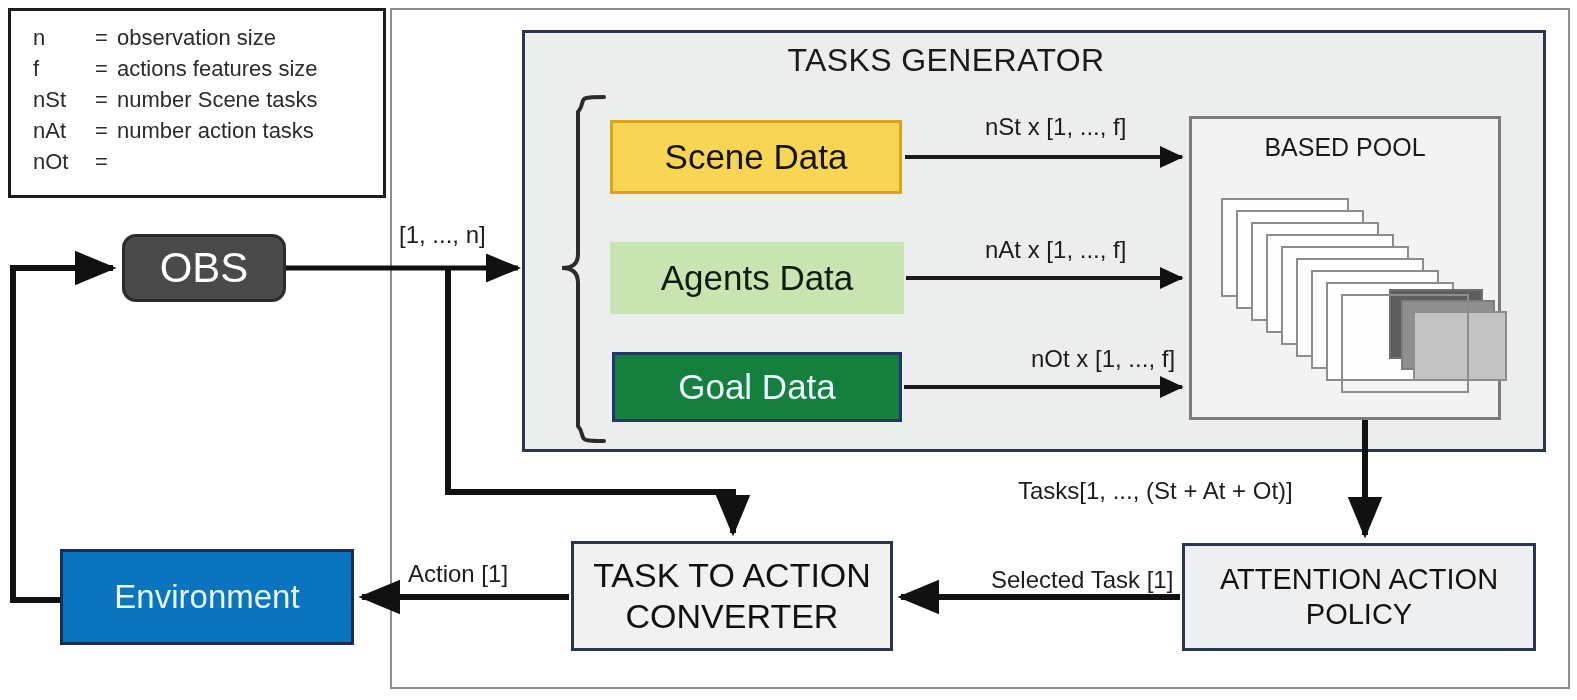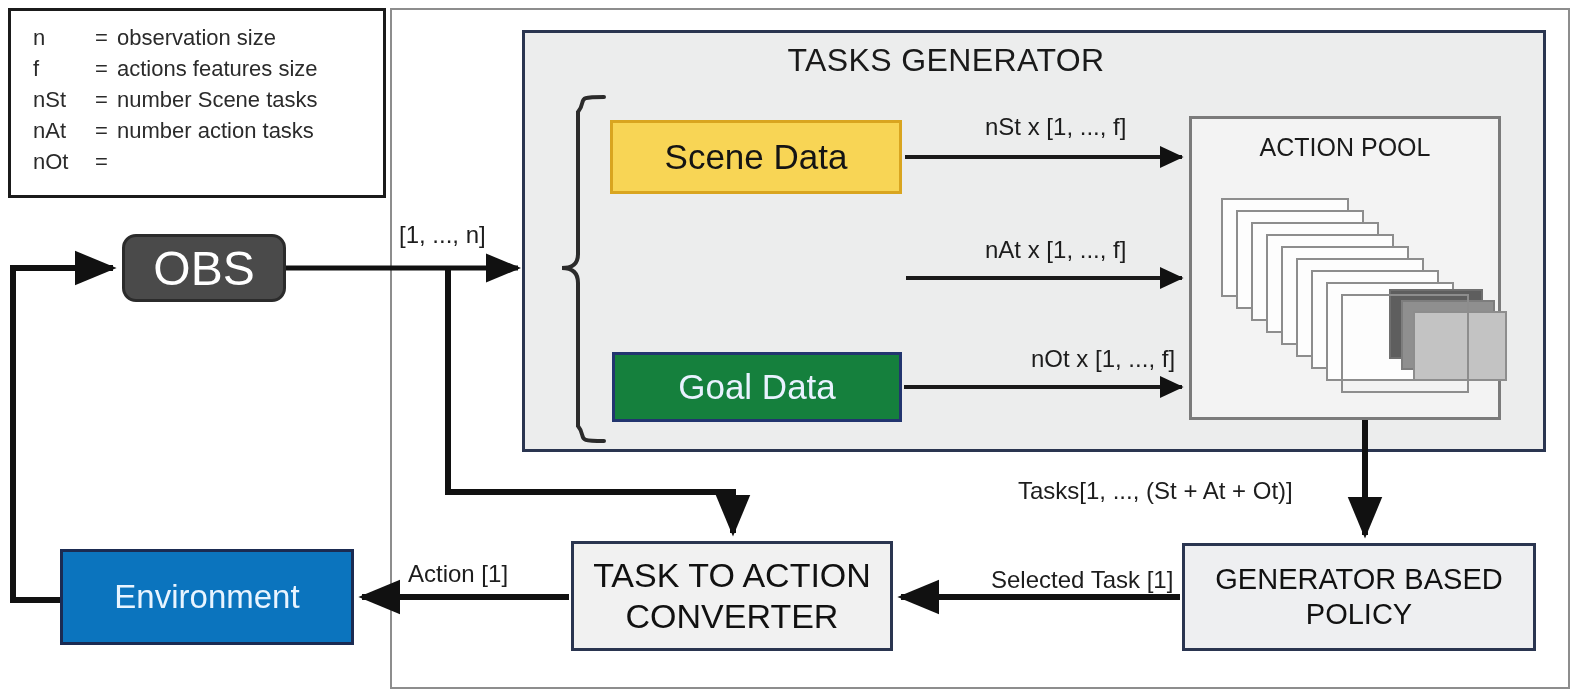--- a/index.html
+++ b/index.html
@@ -27,21 +27,21 @@
   .scene{left:610px;top:120px;width:292px;height:74px;background:#F8D555;border:3px solid #D9A520;color:#141414;}
   .agents{left:610px;top:242px;width:294px;height:72px;background:#C9E4B1;border:3px solid #C9E4B1;color:#101c10;}
   .goal{left:612px;top:352px;width:290px;height:70px;background:#15803d;border:3px solid #22356f;color:#e9f2ff;}
 
   
   .poolbox{left:1189px;top:116px;width:312px;height:304px;border:3px solid #7b7b7b;background:#f3f3f3;}
   .pooltitle{left:1189px;top:133px;width:312px;text-align:center;font-size:25px;color:#1a1a1a;}
 
   
   .obs{left:122px;top:234px;width:164px;height:68px;background:#4a4a4a;border:3px solid #2b2b2b;border-radius:14px;
-       display:flex;align-items:center;justify-content:center;color:#ffffff;font-size:48px;}
+       display:flex;align-items:center;justify-content:center;color:#ffffff;font-size:42px;}
   .envbox{left:60px;top:549px;width:294px;height:96px;background:#0B74BE;border:3px solid #1b2b52;
        display:flex;align-items:center;justify-content:center;color:#e8f4ff;font-size:33px;}
   .ttac{left:571px;top:541px;width:322px;height:110px;background:#f1f1f1;border:3px solid #2a3550;
        display:flex;align-items:center;justify-content:center;text-align:center;color:#111;font-size:34px;line-height:1.22;}
   .abp{left:1182px;top:543px;width:354px;height:108px;background:#eeeff1;border:3px solid #2a3550;
        display:flex;align-items:center;justify-content:center;text-align:center;color:#111;font-size:29px;line-height:1.22;}
 
   
   .elabel{font-size:24px;color:#1d1d1d;white-space:nowrap;}
 
@@ -80,38 +80,39 @@
       </div>
     </div>
   </div>
 
   <div class="abs sysframe"></div>
 
   <div class="abs tgpanel"></div>
   <div class="abs tgtitle">TASKS GENERATOR</div>
 
   <div class="abs dbox scene">Scene Data</div>
+  <div class="abs dbox agents">Agents Data</div>
   <div class="abs dbox goal">Goal Data</div>
 
   <div class="abs poolbox"></div>
-  <div class="abs pooltitle">ACTION POOL</div>
+  <div class="abs pooltitle">BASED POOL</div>
 
   <div class="abs obs">OBS</div>
   <div class="abs envbox">Environment</div>
 
   <div class="abs ttac">
     <div>
       <span>TASK TO ACTION</span><br>
       <span>CONVERTER</span>
     </div>
   </div>
 
   <div class="abs abp">
     <div>
-      <span>GENERATOR BASED</span><br>
+      <span>ATTENTION ACTION</span><br>
       <span>POLICY</span>
     </div>
   </div>
 
   <div class="abs elabel" style="left:399px;top:221px;">[1, ..., n]</div>
   <div class="abs elabel" style="left:985px;top:113px;">nSt x [1, ..., f]</div>
   <div class="abs elabel" style="left:985px;top:236px;">nAt x [1, ..., f]</div>
   <div class="abs elabel" style="left:985px;top:345px;margin-left:46px;">nOt x [1, ..., f]</div>
   <div class="abs elabel" style="left:1018px;top:477px;">Tasks[1, ..., (St + At + Ot)]</div>
   <div class="abs elabel" style="left:991px;top:566px;">Selected Task [1]</div>

